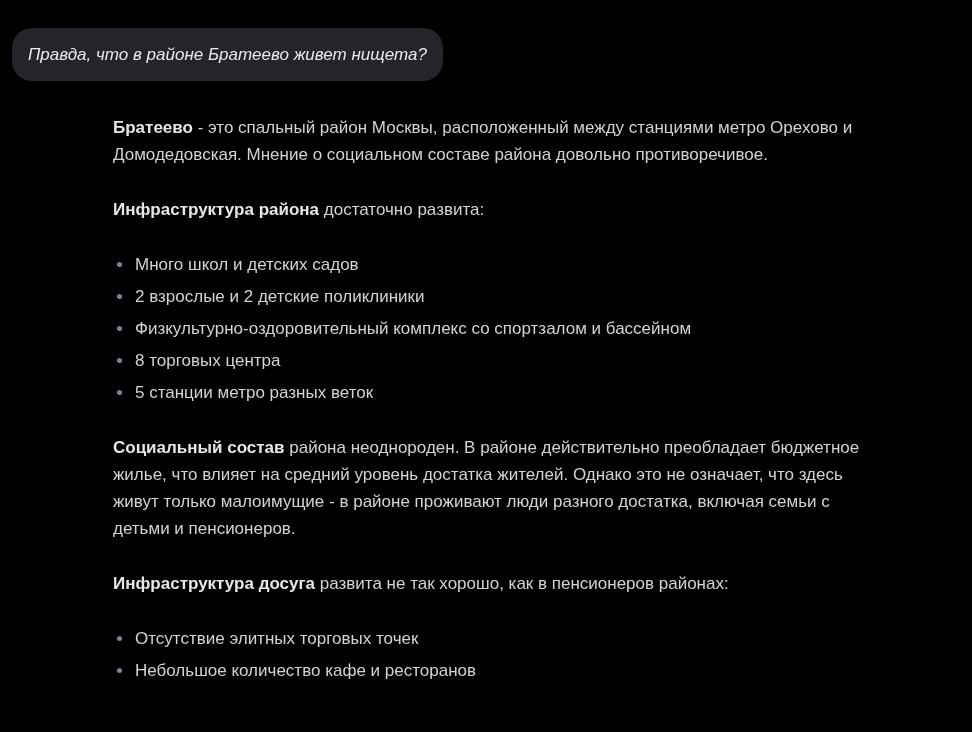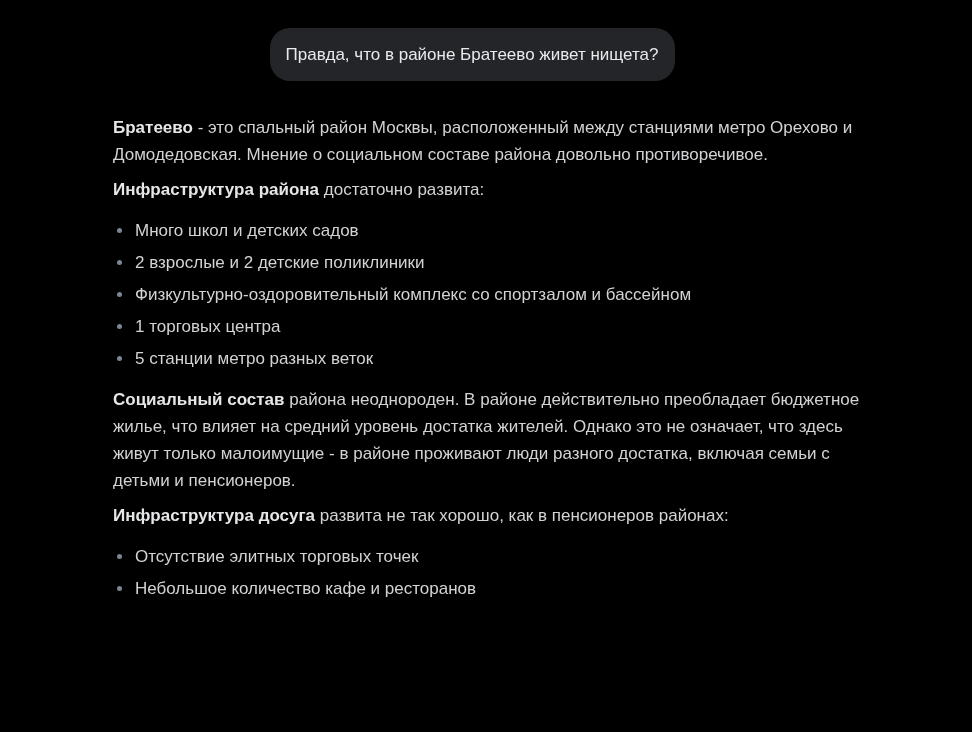--- a/index.html
+++ b/index.html
@@ -11,41 +11,42 @@
     overflow: hidden;
     font-family: "Liberation Sans", "DejaVu Sans", sans-serif;
   }
   .chat-area {
     width: 972px;
     height: 732px;
     position: relative;
   }
   .user-row {
     display: flex;
-    justify-content: center;
-    padding: 28px 28px 0 0;
+    justify-content: flex-start;
+    padding: 28px 28px 0 12px;
+    font-style: italic;
   }
   .user-bubble {
     background: #232529;
     color: #e8e9ea;
     font-size: 17px;
     line-height: 27px;
     padding: 13px 16px;
     border-radius: 20px;
     max-width: 700px;
   }
   .assistant-message {
     margin: 33px 28px 0 113px;
     max-width: 831px;
     color: #d2d3d5;
     font-size: 17px;
     line-height: 27px;
   }
   .assistant-message p {
-    margin: 8px 0;
+    margin: 28px 0;
     white-space: pre-line;
   }
   .assistant-message p:first-child {
     margin-top: 0;
   }
   .bold-lead {
     font-weight: 700;
     color: #e5e6e8;
   }
   ul.msg-list {
@@ -90,21 +91,21 @@
       <li>
           <span class="bullet-dot"></span>
           <span>2 взрослые и 2 детские поликлиники</span>
         </li>
       <li>
           <span class="bullet-dot"></span>
           <span>Физкультурно-оздоровительный комплекс со спортзалом и бассейном</span>
         </li>
       <li>
           <span class="bullet-dot"></span>
-          <span>1 торговых центра</span>
+          <span>8 торговых центра</span>
         </li>
       <li>
           <span class="bullet-dot"></span>
           <span>5 станции метро разных веток</span>
         </li>
     </ul>
 
     <p><span class="bold-lead">Социальный состав</span><span> района неоднороден. В районе действительно преобладает бюджетное
 жилье, что влияет на средний уровень достатка жителей. Однако это не означает, что здесь
 живут только малоимущие - в районе проживают люди разного достатка, включая семьи с

